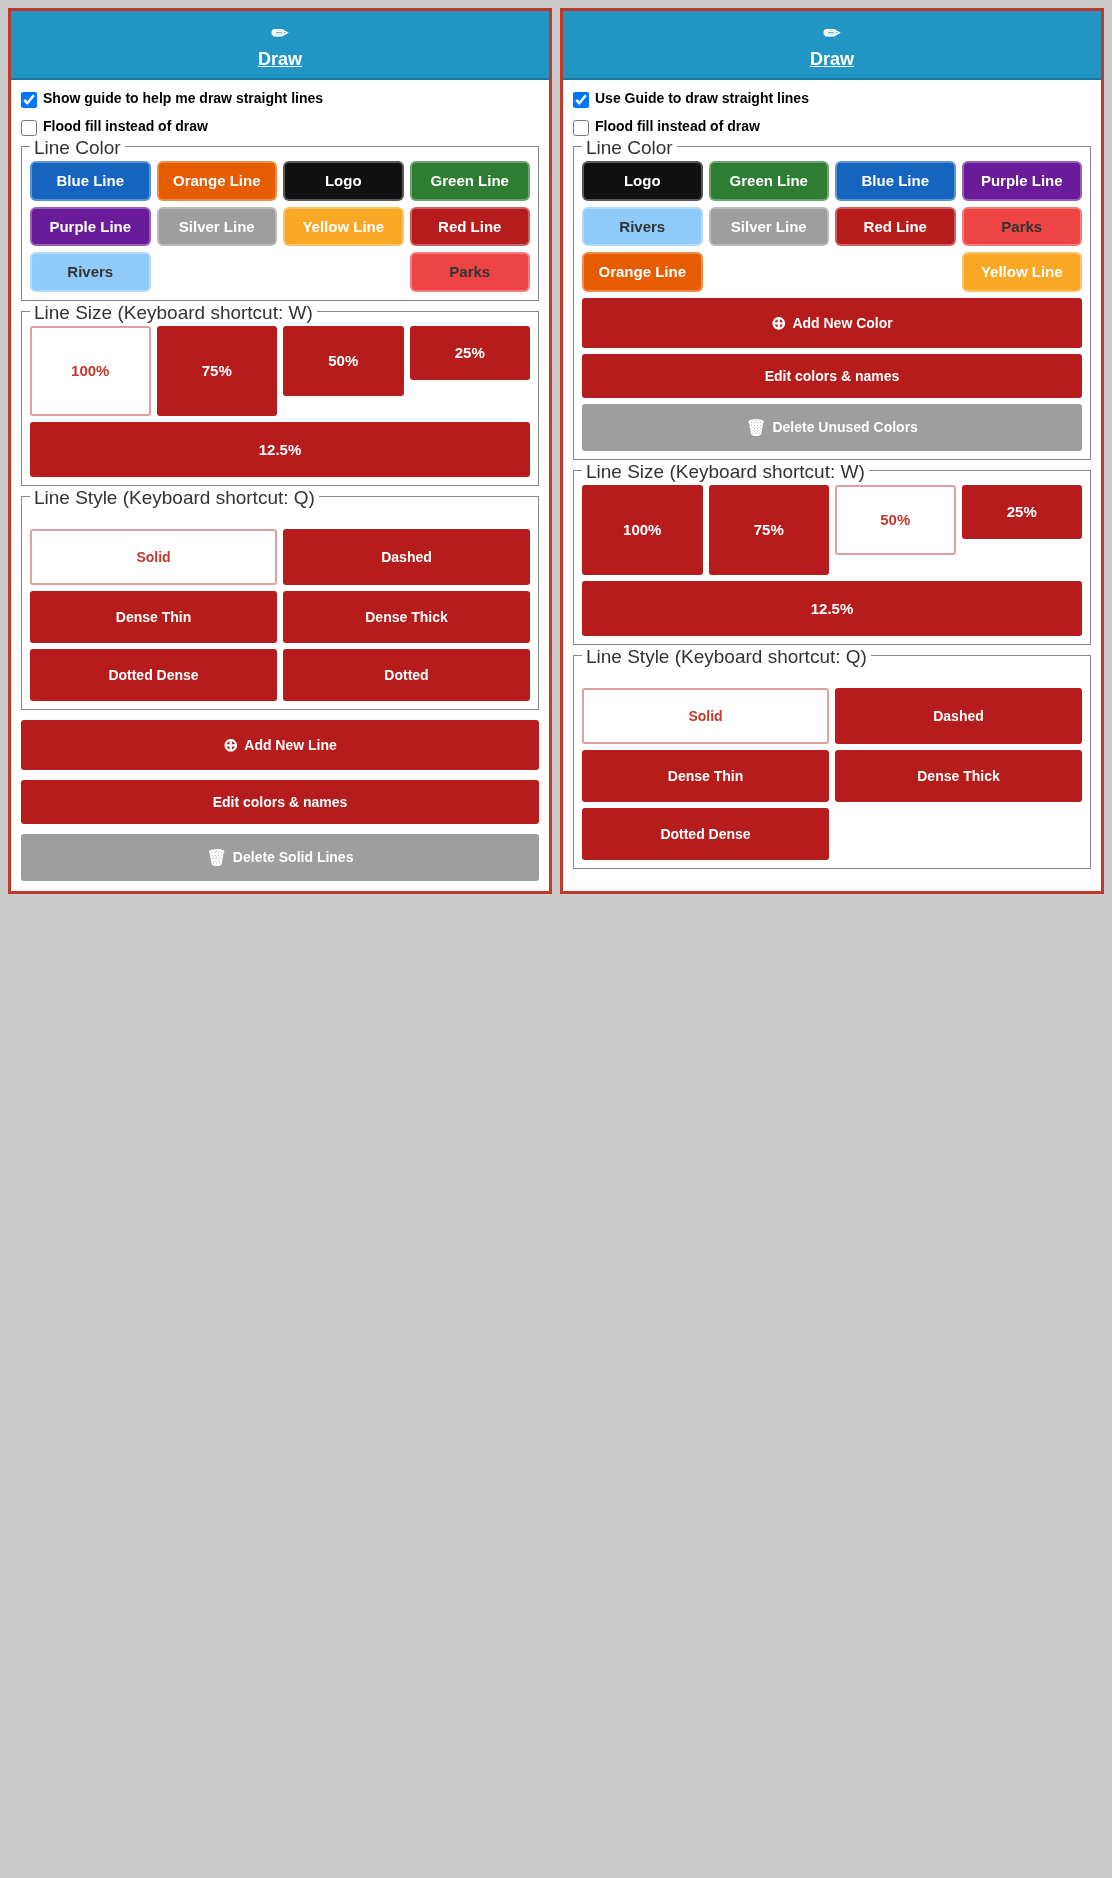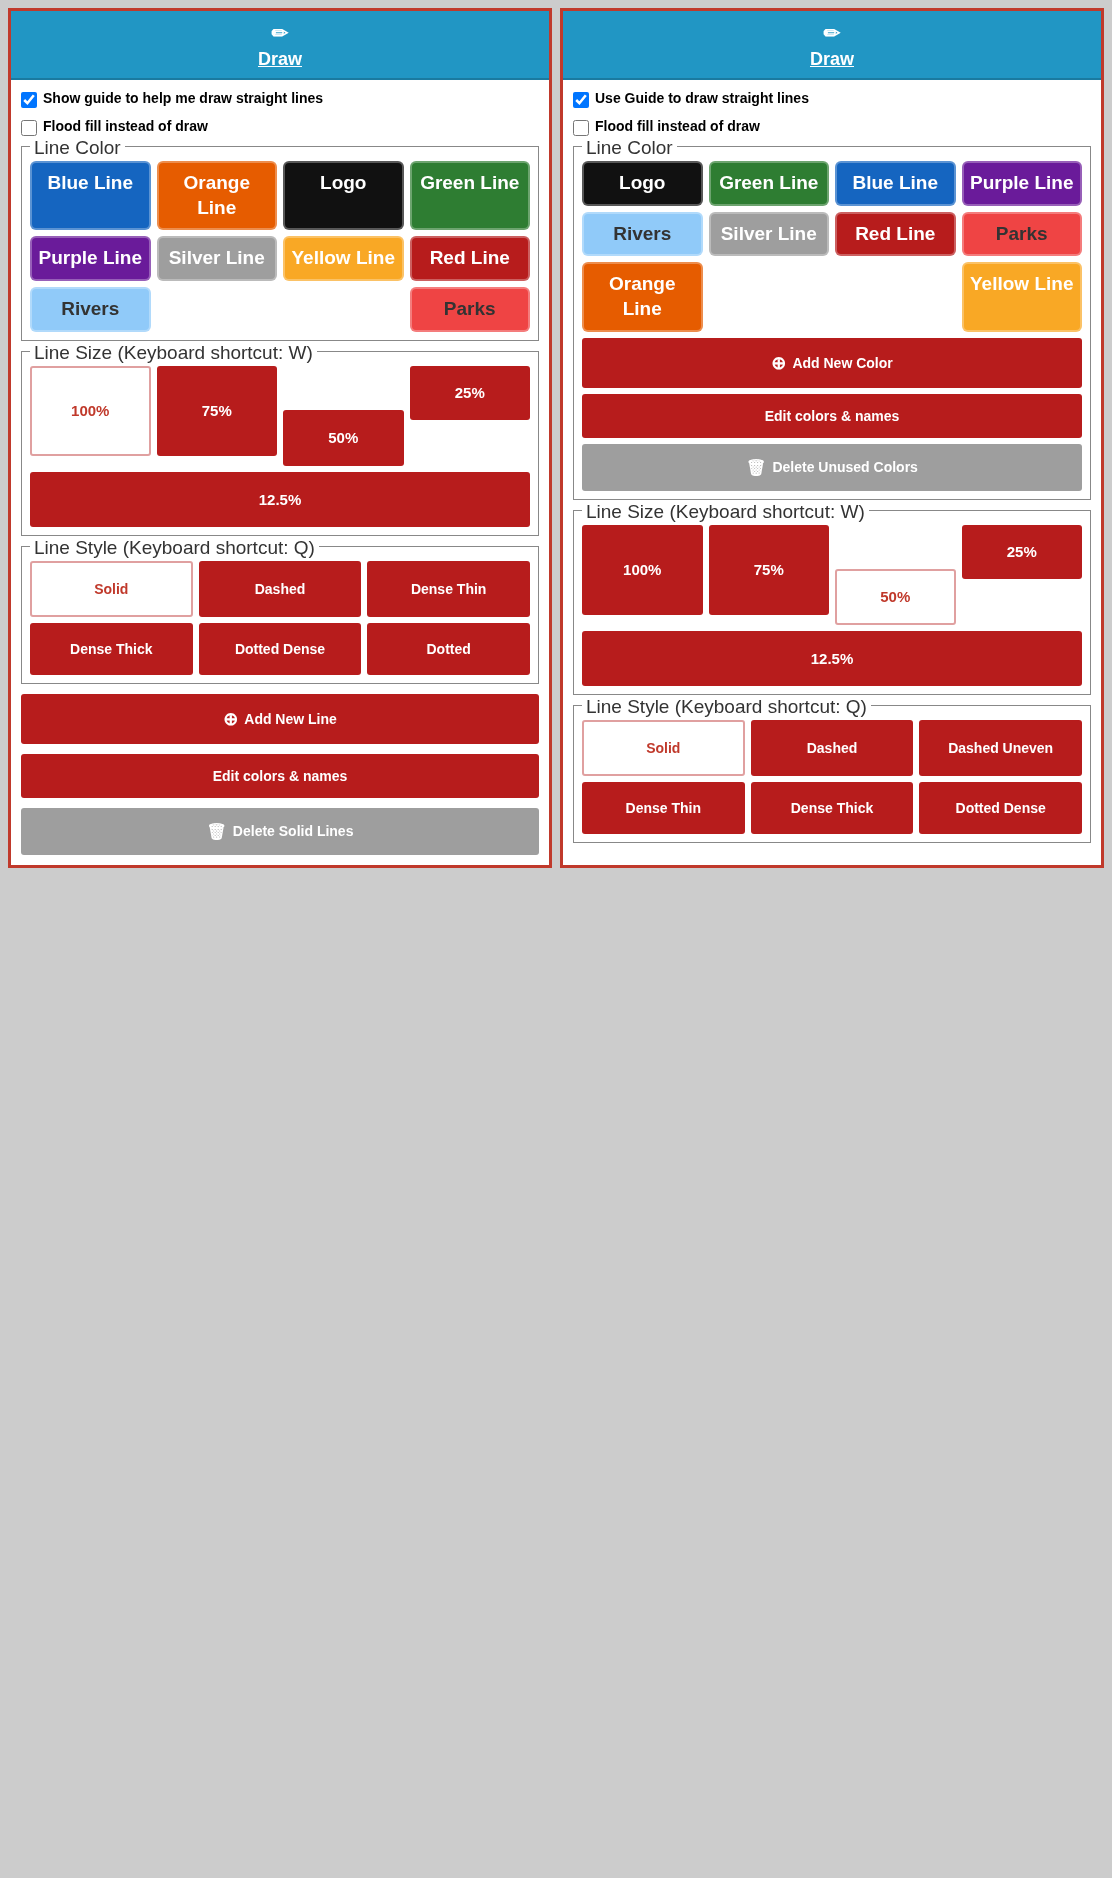--- a/index.html
+++ b/index.html
@@ -69,21 +69,21 @@
     .color-grid {
       display: grid;
       grid-template-columns: repeat(4, 1fr);
       gap: 6px;
       margin-top: 6px;
     }
     .color-btn {
       border-radius: 6px;
       color: white;
       font-weight: bold;
-      font-size: 19px;
+      font-size: 15px;
       text-align: center;
       padding: 8px 4px;
       cursor: pointer;
       border: 2px solid rgba(255,255,255,0.3);
       line-height: 1.3;
     }
     .color-btn.blue { background: #1565c0; }
     .color-btn.orange { background: #e65c00; }
     .color-btn.black { background: #111; }
     .color-btn.green { background: #2e7d32; }
@@ -109,29 +109,29 @@
       border: none;
       border-radius: 3px;
     }
     .size-btn.selected {
       background: white;
       color: #c0392b;
       border: 2px solid #e0a0a0;
     }
     .size-btn-100 { height: 90px; }
     .size-btn-75 { height: 90px; }
-    .size-btn-50 { height: 56px; margin-top: 44px; }
+    .size-btn-50 { height: 70px; }
     .size-btn-25 { height: 54px; }
     .size-btn-125 { height: 55px; }
     .size-btn-full { grid-column: 1 / -1; }
     .style-grid {
       display: grid;
-      grid-template-columns: repeat(3, 1fr);
-      gap: 6px;
-      margin-top: 6px;
+      grid-template-columns: repeat(2, 1fr);
+      gap: 6px;
+      margin-top: 24px;
     }
     .style-btn {
       background: #b71c1c;
       color: white;
       font-weight: bold;
       font-size: 14px;
       text-align: center;
       cursor: pointer;
       border: none;
       border-radius: 3px;
@@ -308,20 +308,19 @@
         <button class="size-btn size-btn-25">25%</button>
         <button class="size-btn size-btn-125 size-btn-full">12.5%</button>
       </div>
     </div>
 
     <div class="section-box">
       <span class="section-label">Line Style (Keyboard shortcut: Q)</span>
       <div class="style-grid">
         <button class="style-btn selected">Solid</button>
         <button class="style-btn">Dashed</button>
-        <button class="style-btn">Dashed Uneven</button>
         <button class="style-btn">Dense Thin</button>
         <button class="style-btn">Dense Thick</button>
         <button class="style-btn">Dotted Dense</button>
       </div>
     </div>
   </div>
 </div>
 
 </body></html>

